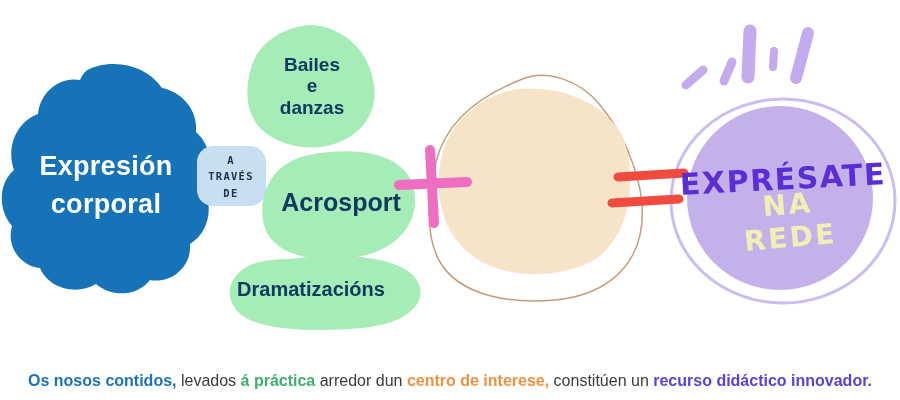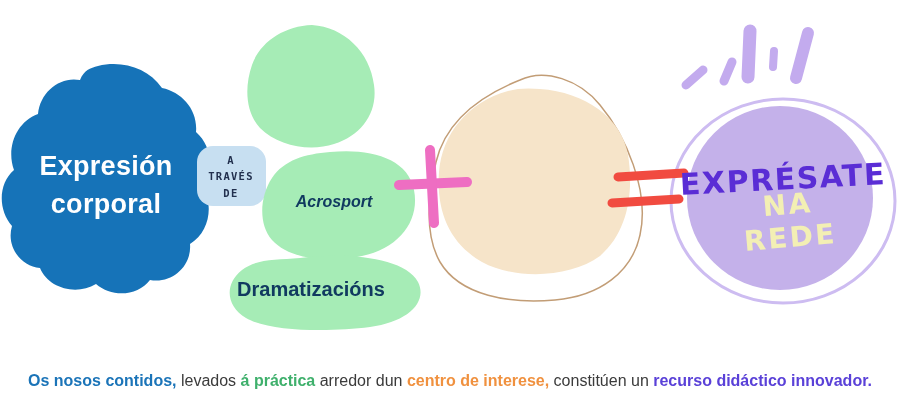--- a/index.html
+++ b/index.html
@@ -8,21 +8,21 @@
     font-family:"Liberation Sans", sans-serif;overflow:hidden;
   }
   .bgsvg{position:absolute;left:0;top:0;width:900px;height:400px;}
   .node-text{
     position:absolute;transform:translate(-50%,-50%);
     text-align:center;white-space:pre-line;font-weight:bold;z-index:2;
   }
   #expr-text{left:106px;top:178px;font-size:27px;color:#ffffff;line-height:1.42;letter-spacing:.3px;margin-top:7px;}
   #badge-text{left:231px;top:176px;font-size:10.5px;color:#22304e;line-height:1.55;letter-spacing:1.3px;font-family:"DejaVu Sans Mono",monospace;}
   #bailes-text{left:312px;top:86px;font-size:19px;color:#113a60;line-height:1.12;}
-  #acro-text{left:334px;top:202px;font-size:16px;color:#113a60;font-style:italic;}
+  #acro-text{left:341px;top:202px;font-size:25px;color:#113a60;}
   #drama-text{left:311px;top:289px;font-size:20px;color:#113a60;}
   #redes-text{left:531px;top:183px;font-size:28px;color:#113a60;line-height:1.42;}
   #expresate-text{left:783px;top:179px;font-size:30px;color:#5a2dd5;transform:translate(-50%,-50%) rotate(-3deg);letter-spacing:1.5px;font-family:"DejaVu Sans",sans-serif;font-weight:800;}
   #narede-text{left:789px;top:221px;font-size:28px;color:#f3efb4;transform:translate(-50%,-50%) rotate(-5deg);letter-spacing:2.5px;font-family:"DejaVu Sans",sans-serif;font-weight:800;}
   #footer{
     position:absolute;left:0;right:0;top:372px;text-align:center;
     font-size:16px;color:#3b3b3b;z-index:2;white-space:nowrap;
   }
   .seg-blue{color:#1b74b8;font-weight:bold;}
   .seg-dark{color:#3b3b3b;font-weight:normal;}
@@ -82,20 +82,23 @@
       <line x1="618" y1="177" x2="684" y2="173"></line>
       <line x1="612" y1="203" x2="679" y2="199"></line>
     </g>
   </svg>
 
   <div class="node-text" id="expr-text">Expresión
 corporal</div>
   <div class="node-text" id="badge-text">A
 TRAVÉS
 DE</div>
+  <div class="node-text" id="bailes-text">Bailes
+e
+danzas</div>
   <div class="node-text" id="acro-text">Acrosport</div>
   <div class="node-text" id="drama-text">Dramatizacións</div>
   <div class="node-text" id="expresate-text">EXPRÉSATE</div>
   <div class="node-text" id="narede-text">NA REDE</div>
 
   <div id="footer"><span class="seg-blue">Os nosos contidos,</span><span class="seg-dark"> levados </span><span class="seg-green">á práctica</span><span class="seg-dark"> arredor dun </span><span class="seg-orange">centro de interese,</span><span class="seg-dark"> constitúen un </span><span class="seg-purple">recurso didáctico innovador.</span></div>
 
 </div>
 
 </body></html>

